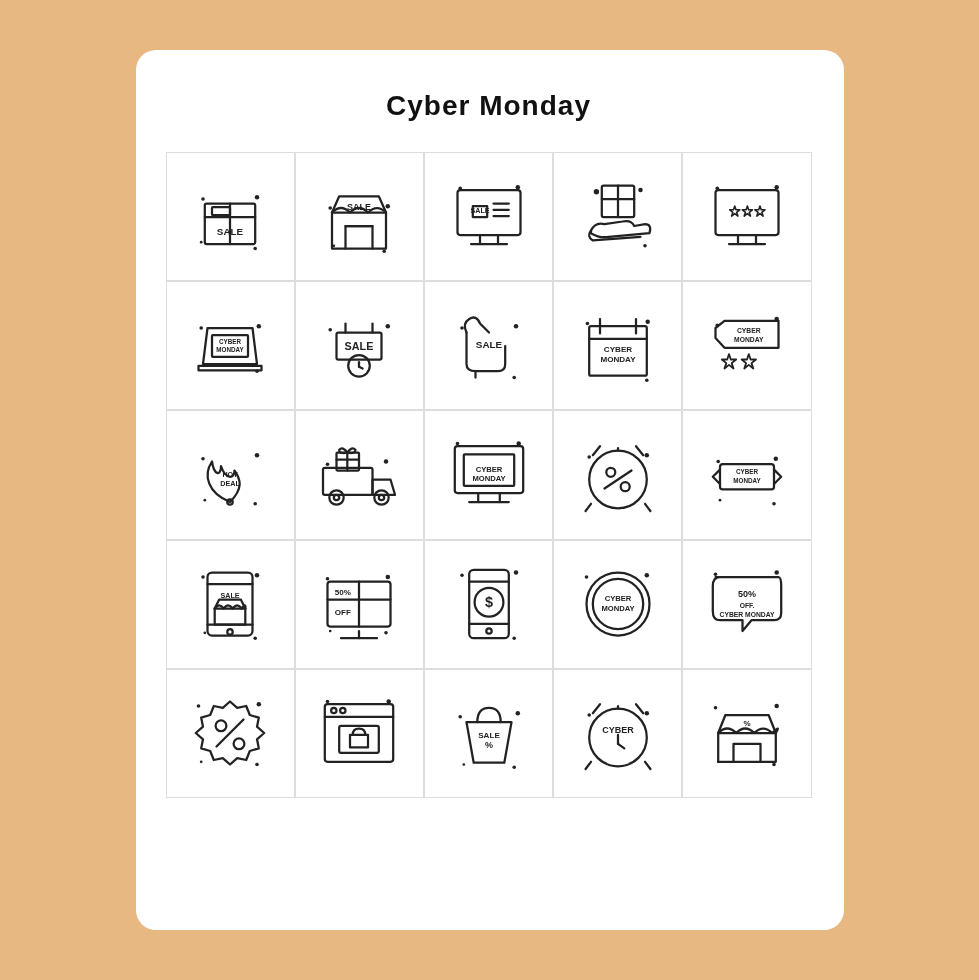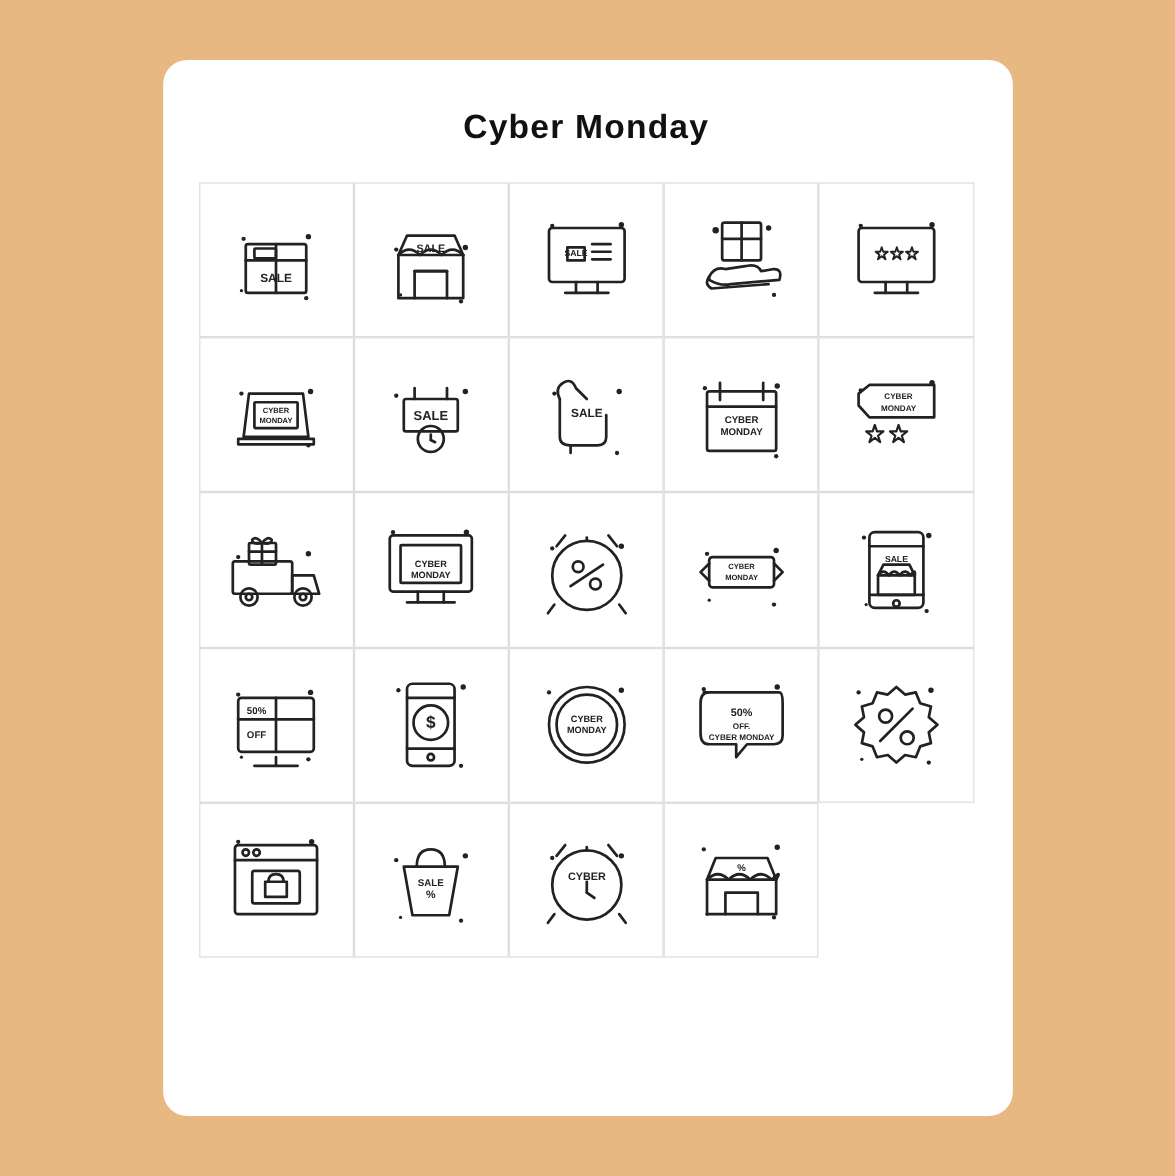--- a/index.html
+++ b/index.html
@@ -185,20 +185,32 @@
         <path d="M15 30 L25 22 L85 22 L85 52 L25 52 L15 41 z"></path>
         <text x="52" y="35" text-anchor="middle" font-size="7.5" fill="#222" stroke="none" font-weight="bold">CYBER</text>
         <text x="52" y="46" text-anchor="middle" font-size="7.5" fill="#222" stroke="none" font-weight="bold">MONDAY</text>
         <polygon points="28,65 30,59 32,65 38,65 33,69 35,75 30,71 25,75 27,69 22,65" fill="none" stroke="#222" stroke-width="2"></polygon>
         <polygon points="50,65 52,59 54,65 60,65 55,69 57,75 52,71 47,75 49,69 44,65" fill="none" stroke="#222" stroke-width="2"></polygon>
         <circle cx="17" cy="27" r="2" fill="#222" stroke="none"></circle>
         <circle cx="83" cy="20" r="2.5" fill="#222" stroke="none"></circle>
       </svg>
     </div>
 
+    <div class="cell">
+      <svg viewBox="0 0 100 100" fill="none" stroke="#222" stroke-width="2.5" stroke-linecap="round" stroke-linejoin="round">
+        <path d="M50 80 C25 70 20 50 30 35 C32 50 40 52 40 40 C45 55 55 55 55 45 C62 55 65 65 50 80z"></path>
+        <circle cx="50" cy="80" r="3"></circle>
+        <text x="50" y="52" text-anchor="middle" font-size="8" fill="#222" stroke="none" font-weight="bold">HOT</text>
+        <text x="50" y="62" text-anchor="middle" font-size="8" fill="#222" stroke="none" font-weight="bold">DEAL</text>
+        <circle cx="20" cy="32" r="2" fill="#222" stroke="none"></circle>
+        <circle cx="80" cy="28" r="2.5" fill="#222" stroke="none"></circle>
+        <circle cx="78" cy="82" r="2" fill="#222" stroke="none"></circle>
+        <circle cx="22" cy="78" r="1.5" fill="#222" stroke="none"></circle>
+      </svg>
+    </div>
 
     <div class="cell">
       <svg viewBox="0 0 100 100" fill="none" stroke="#222" stroke-width="2.5" stroke-linecap="round" stroke-linejoin="round">
         <rect x="10" y="42" width="55" height="30" rx="2"></rect>
         <path d="M65 55 h20 l5 17 H65 z"></path>
         <circle cx="25" cy="75" r="8"></circle>
         <circle cx="75" cy="75" r="8"></circle>
         <circle cx="25" cy="75" r="3"></circle>
         <circle cx="75" cy="75" r="3"></circle>
 

